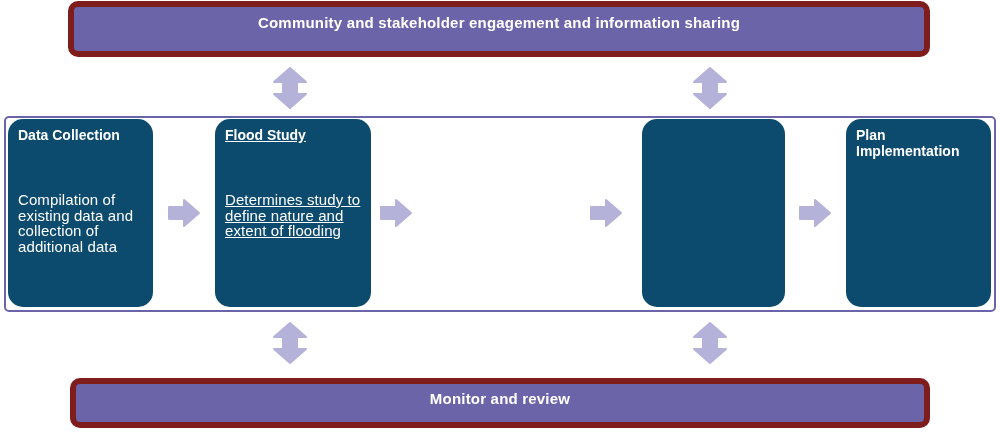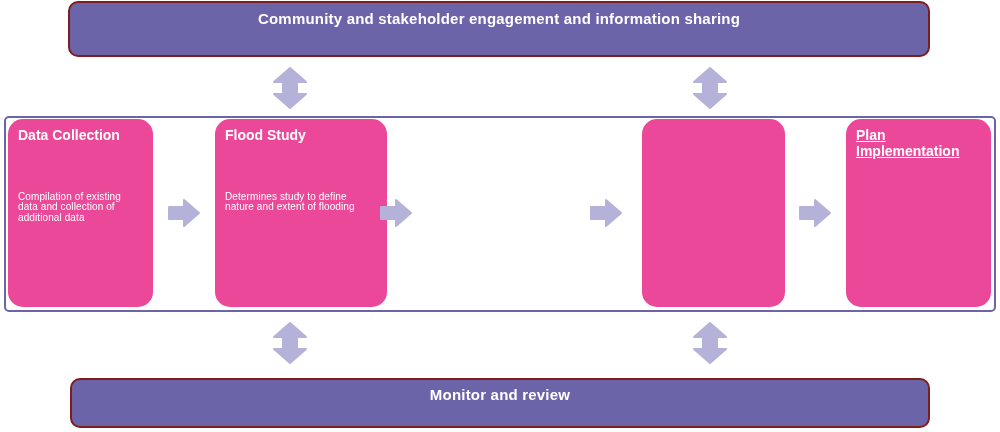--- a/index.html
+++ b/index.html
@@ -10,21 +10,21 @@
   }
   .canvas {
     position: relative;
     width: 1000px; height: 432px;
     background: #ffffff;
     overflow: hidden;
   }
   .band {
     position: absolute;
     background: #6B64A9;
-    border: 2px solid #7f1d1d;
+    border: 6px solid #7f1d1d;
     border-radius: 10px;
     color: #ffffff;
     font-weight: bold;
     font-size: 15px;
     text-align: center;
     letter-spacing: 0.2px;
   }
   #top-band  { left: 68px; top: 1px;   width: 862px; height: 56px; padding-top: 7px; }
   #bottom-band { left: 70px; top: 378px; width: 860px; height: 50px; padding-top: 6px; }
 
@@ -39,43 +39,43 @@
     left: 4px; top: 116px;
     width: 992px; height: 196px;
     border: 2px solid #6B64A9;
     border-radius: 5px;
     background: #ffffff;
   }
   .step-box {
     position: absolute;
     top: 1px;
     height: 188px;
-    background: #ec4899;
+    background: #0c4a6e;
     border-radius: 15px;
     color: #ffffff;
     padding: 9px 10px;
     overflow: hidden;
   }
   .step-box .title {
     font-weight: bold;
     font-size: 14px;
     line-height: 1.12;
     margin-bottom: 9px;
   }
   .step-box .desc {
-    font-size: 10px;
+    font-size: 15px;
     line-height: 1.06;
     letter-spacing: 0.1px;
     margin-top: 48px;
   }
   #step-1 { left: 2px;   width: 145px; }
-  #step-2 { left: 209px; width: 172px; }
+  #step-2 { left: 209px; width: 156px; text-decoration: underline; }
   #step-3 { left: 419px; width: 152px; }
   #step-4 { left: 636px; width: 143px; }
-  #step-5 { left: 840px; width: 145px; text-decoration: underline; }
+  #step-5 { left: 840px; width: 145px; }
 
   .harrow { position: absolute; top: 80px; width: 34px; height: 30px; }
   #harrow-1 { left: 161px; }
   #harrow-2 { left: 373px; }
   #harrow-3 { left: 583px; }
   #harrow-4 { left: 792px; }
 </style>
 </head>
 <body>
 

